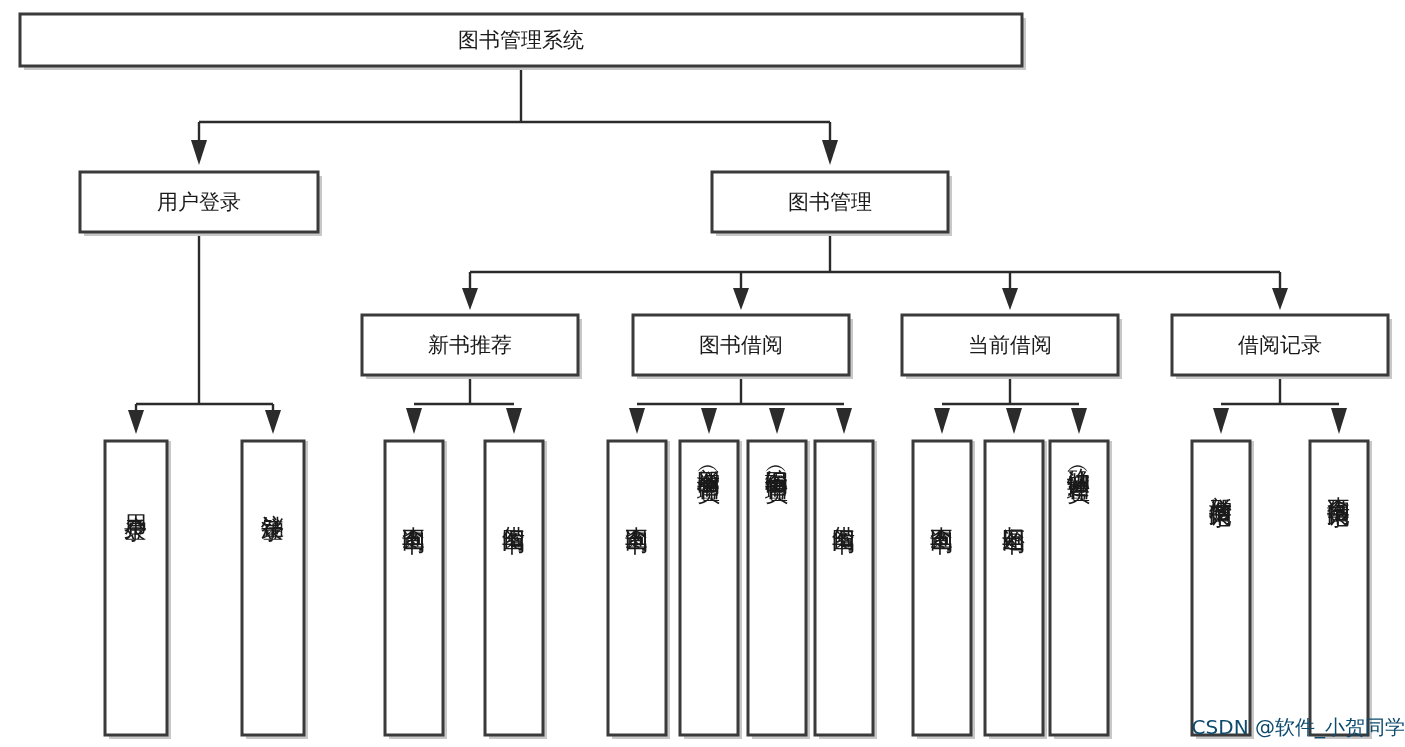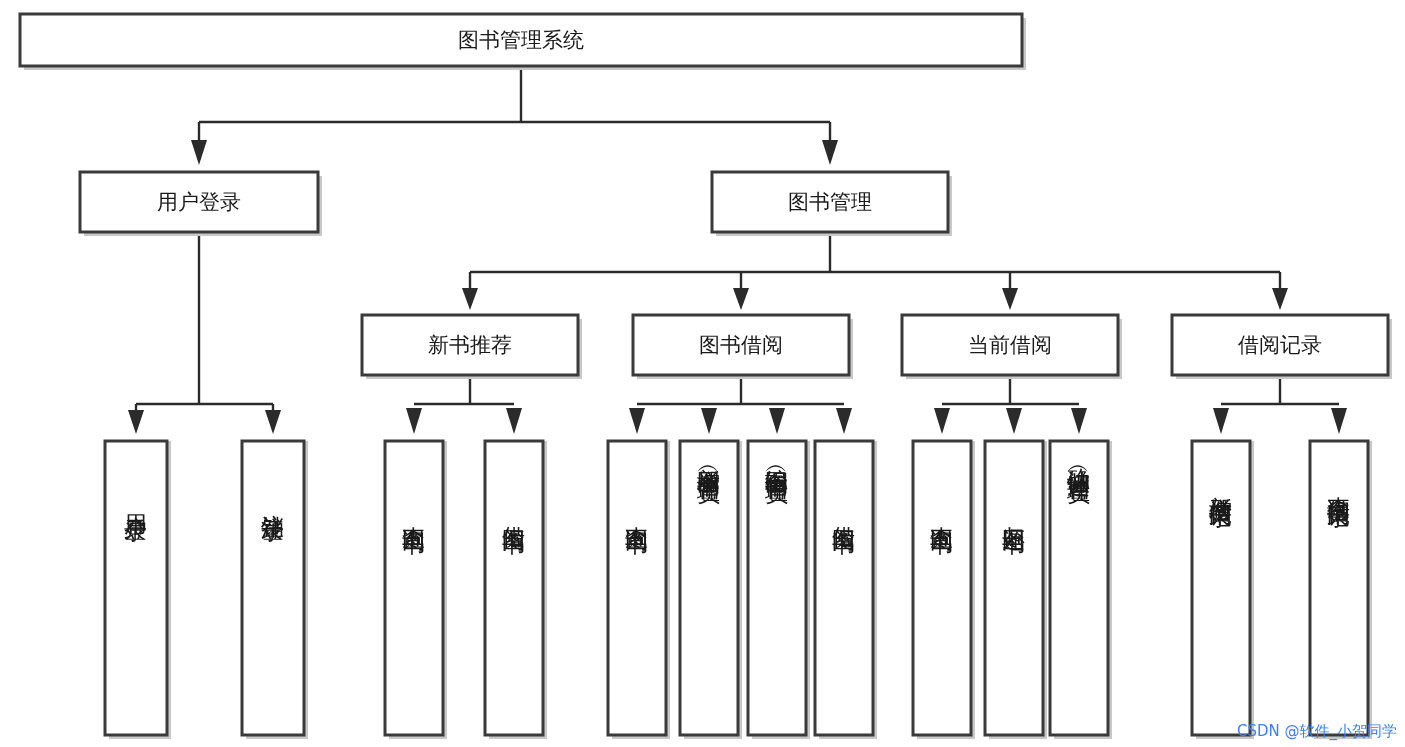--- a/index.html
+++ b/index.html
@@ -48,25 +48,25 @@
   .connector {
     stroke: #2b2b2b;
     stroke-width: 2.4;
     fill: none;
   }
   .arrow-head {
     fill: #2b2b2b;
   }
   .watermark {
     position: absolute;
-    right: 8px;
+    right: 0;
     bottom: 6px;
     font-family: "DejaVu Sans", "Liberation Sans", sans-serif;
-    font-size: 15px;
-    color: #3b82f6;
+    font-size: 20px;
+    color: #0c4a6e;
     white-space: nowrap;
     pointer-events: none;
   }
 </style>
 </head>
 <body>
 
 <svg id="diagram" viewBox="0 0 1405 747" xmlns="http://www.w3.org/2000/svg">
 
   <g>

